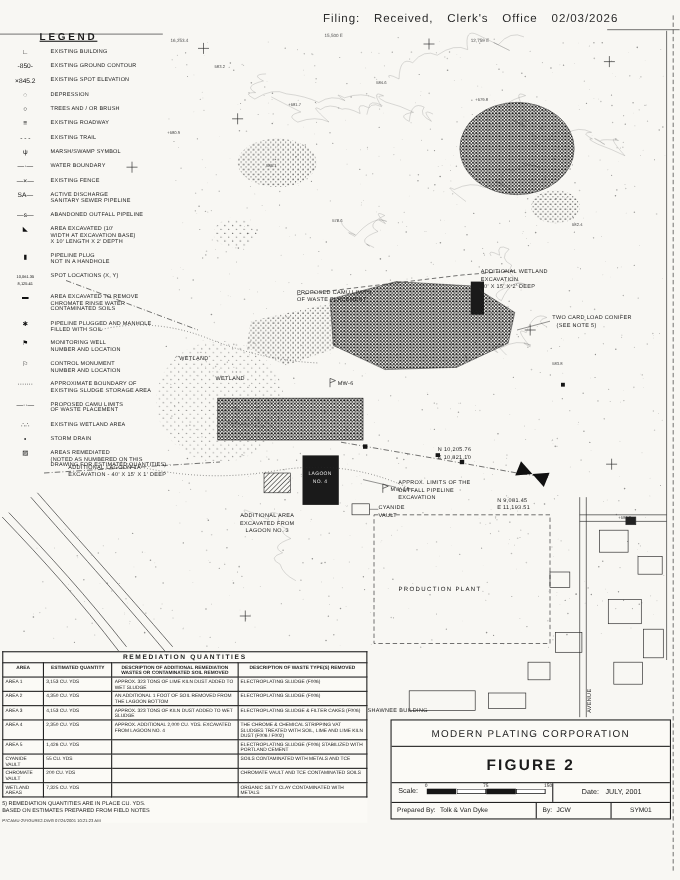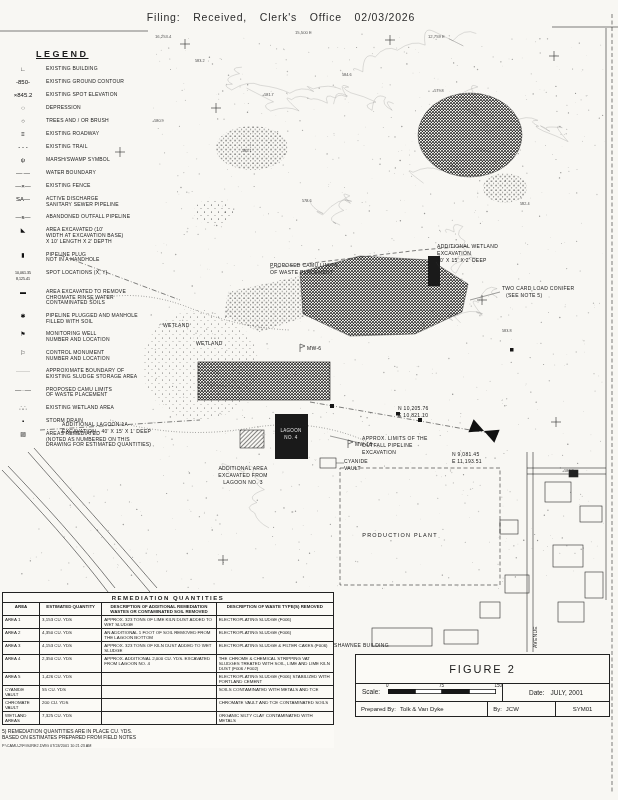--- a/index.html
+++ b/index.html
@@ -1,23 +1,23 @@
 <!DOCTYPE html>
 <html><head>
 <meta charset="utf-8">
 <style>
   html,body{margin:0;padding:0}
   body{width:618px;height:800px;background:#f8f7f3;position:relative;overflow:hidden;
        font-family:"Liberation Sans",sans-serif;color:#1b1b1b;}
   .overlay{position:absolute;z-index:2}
   
-  .stamp{left:0;top:11px;width:562px;text-align:center;font-size:10.5px;color:#2b2b2b;
+  .stamp{left:0;top:11px;width:562px;text-align:right;font-size:10.5px;color:#2b2b2b;
          letter-spacing:.8px;word-spacing:9px}
   
-  .legend{left:6px;top:49px;width:170px}
+  .legend{left:6px;top:28px;width:170px}
   .leg-title{font-size:9px;font-weight:bold;letter-spacing:2.5px;text-decoration:underline;
              margin:0 0 7px 30px}
   .leg-row{display:flex;gap:6px;margin-bottom:7px;align-items:flex-start}
   .leg-sym{width:34px;flex:0 0 34px;font-size:6px;line-height:6px;text-align:center;
            white-space:pre-line;color:#111}
   .leg-label{font-size:5px;line-height:5.7px;white-space:pre-line;letter-spacing:.2px}
   
   .tablewrap{left:2px;top:592px;width:332px;background:#fbfaf6}
   .t-title{font-size:6px;font-weight:bold;text-align:center;letter-spacing:1.5px;
            border:1px solid #222;border-bottom:none;padding:1.5px 0}
@@ -25,21 +25,21 @@
   th,td{border:1px solid #222;font-size:4.4px;line-height:5px;padding:1px 2px;vertical-align:top}
   th{text-align:center;font-weight:bold}
   col.c1{width:37px} col.c2{width:62px} col.c3{width:114px} col.c4{width:117px}
   td:nth-child(2){white-space:nowrap}
   .note{font-size:5px;line-height:6.2px;margin-top:3px;white-space:pre-line}
   .cadline{font-size:3.8px;margin-top:4px;color:#333}
   
   .titleblock{left:355px;top:654px;width:253px;border:1.3px solid #222;background:#fbfaf6}
   .tb-row{border-bottom:1px solid #222;text-align:center}
   .company{font-size:9px;letter-spacing:1.2px;padding:7px 2px 6px}
-  .fig{font-size:11px;font-weight:normal;letter-spacing:2px;padding:8px 2px}
+  .fig{font-size:14px;font-weight:bold;letter-spacing:2px;padding:8px 2px}
   .sub{font-size:8.5px;letter-spacing:1px;padding:7px 2px}
   .tb-split{display:flex;border-bottom:1px solid #222}
   .scale-cell{flex:1.35;display:flex;align-items:flex-end;gap:8px;padding:4px 6px 6px;
               border-right:1px solid #222;font-size:6.5px}
   .scalebar{position:relative;width:108px;height:5px;display:flex;margin-bottom:1px}
   .scalebar i{flex:1}
   .sb-b{background:#161616}
   .sb-w{background:#fff;box-shadow:inset 0 0 0 .8px #161616}
   .sb-ticks{position:absolute;top:-6.5px;left:-2px;right:-6px;font-size:4.5px;
             display:flex;justify-content:space-between}
@@ -1479,20 +1479,21 @@
           <td>ORGANIC SILTY CLAY CONTAMINATED WITH METALS</td>
         </tr>
       </tbody>
   </table>
   <div class="note">5) REMEDIATION QUANTITIES ARE IN PLACE CU. YDS.
 BASED ON ESTIMATES PREPARED FROM FIELD NOTES</div>
   <div class="cadline">P:\CAMU-2\FIGURE2.DWG  07/24/2001 10:21:23 AM</div>
 </div>
 
 <div class="overlay titleblock">
+  <div class="tb-row company">MODERN PLATING CORPORATION</div>
   <div class="tb-row fig">FIGURE 2</div>
   <div class="tb-split">
     <div class="scale-cell">
       <span>Scale:</span>
       <div class="scalebar">
         <div class="sb-ticks">
           <span>0</span>
           <span>75</span>
           <span>150</span>
         </div>

